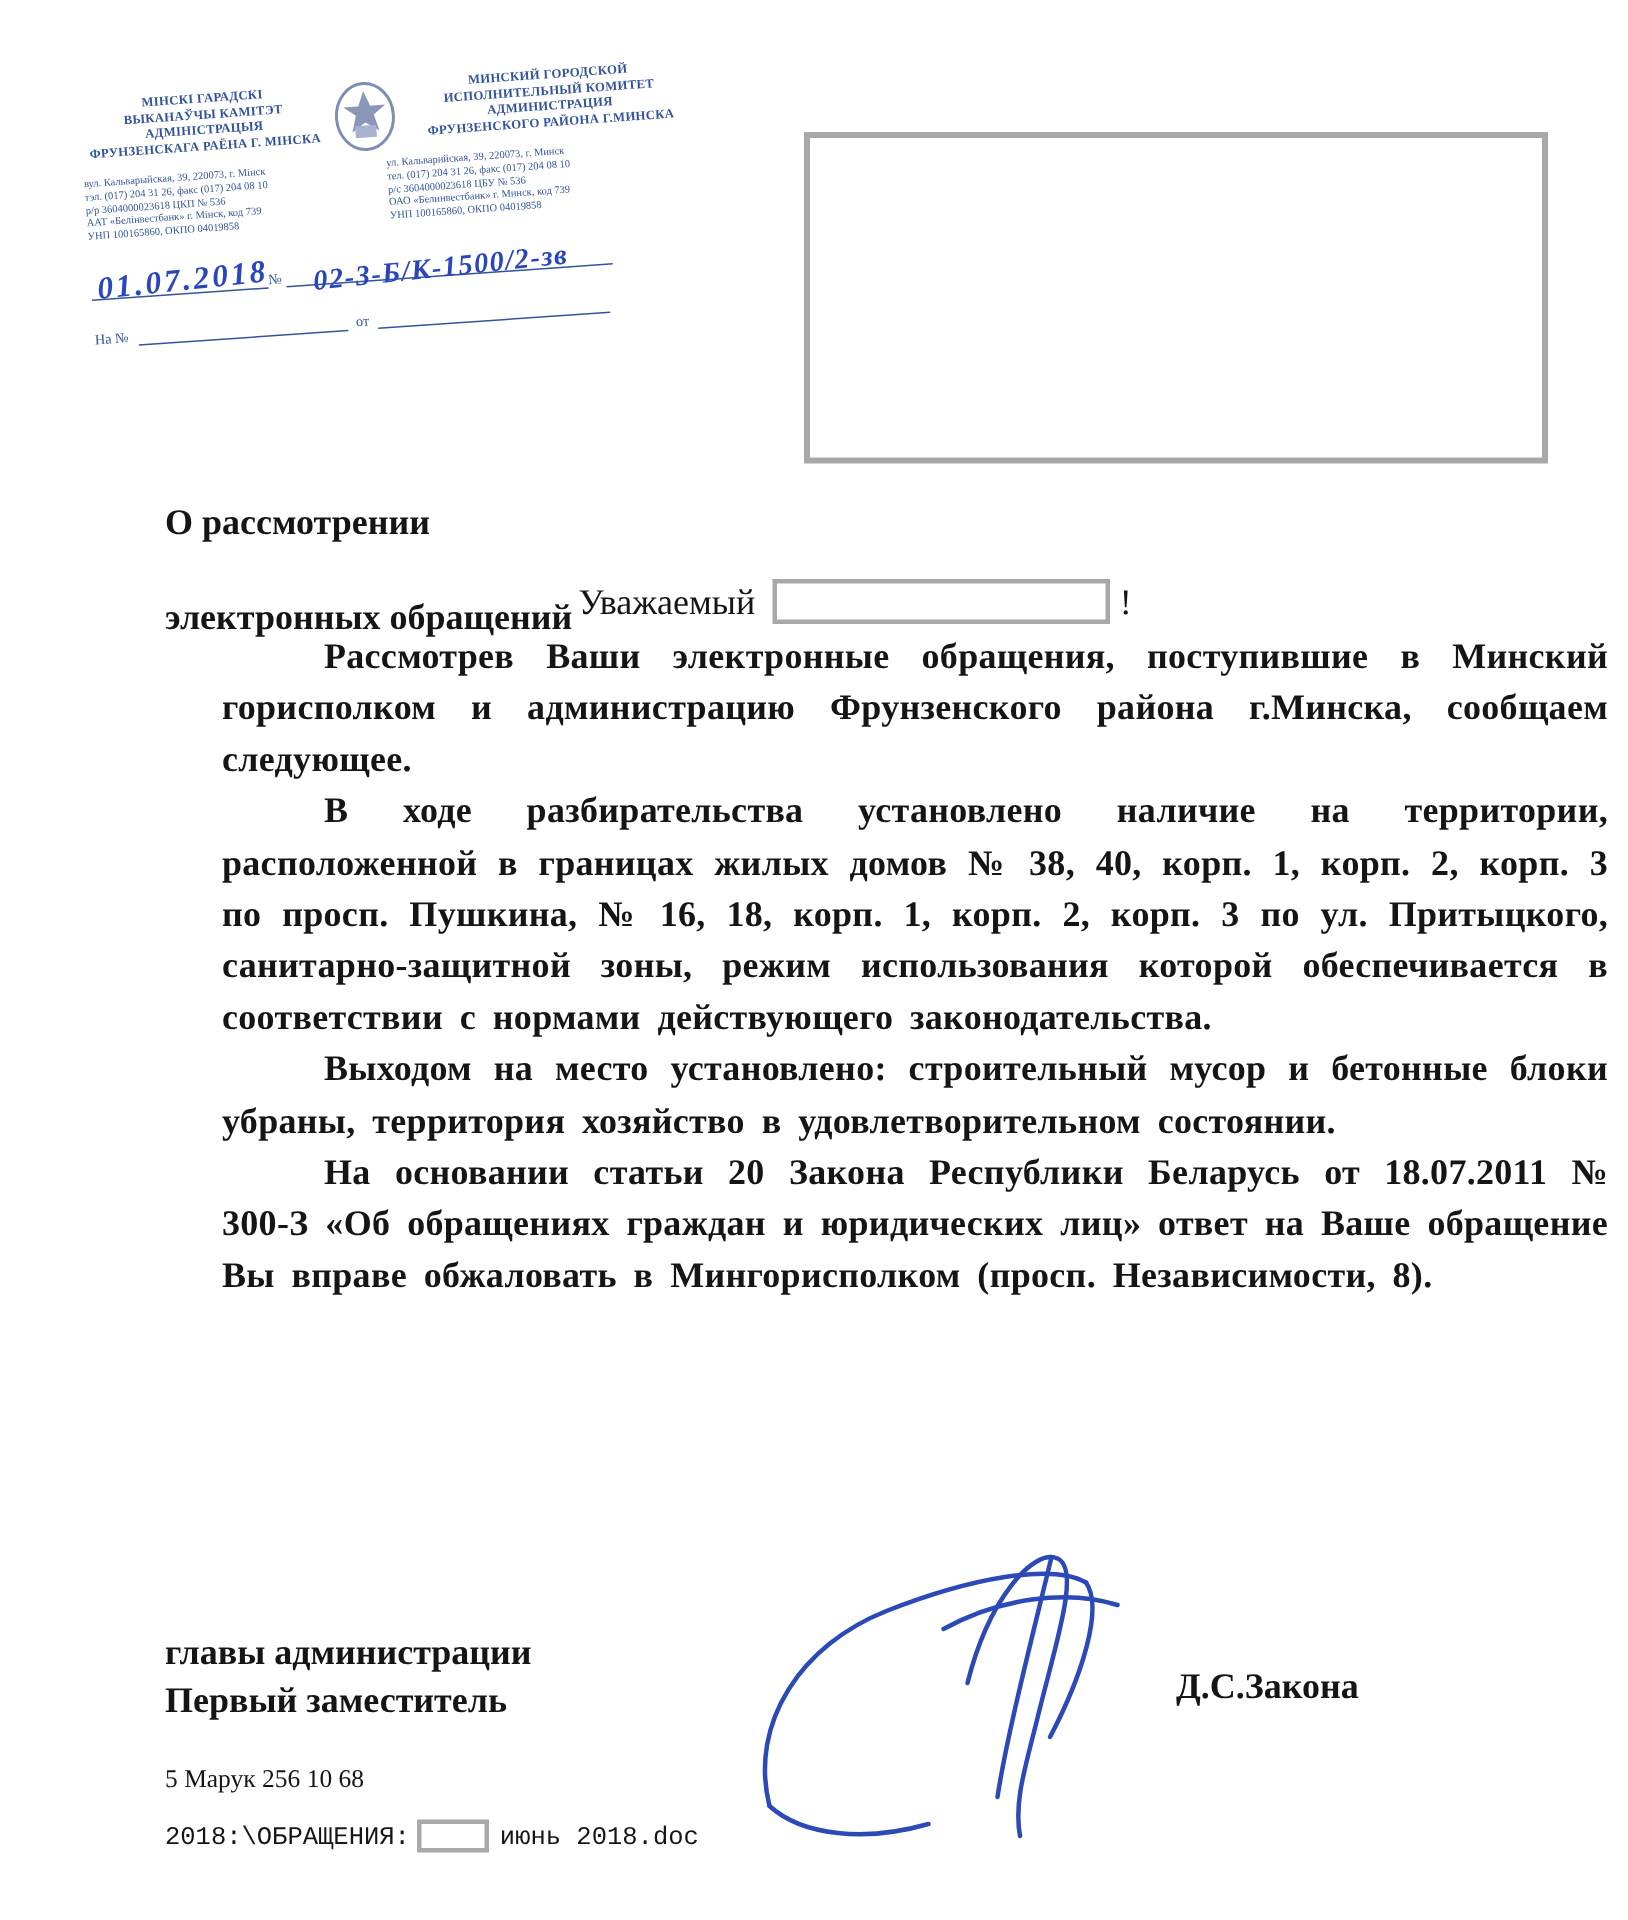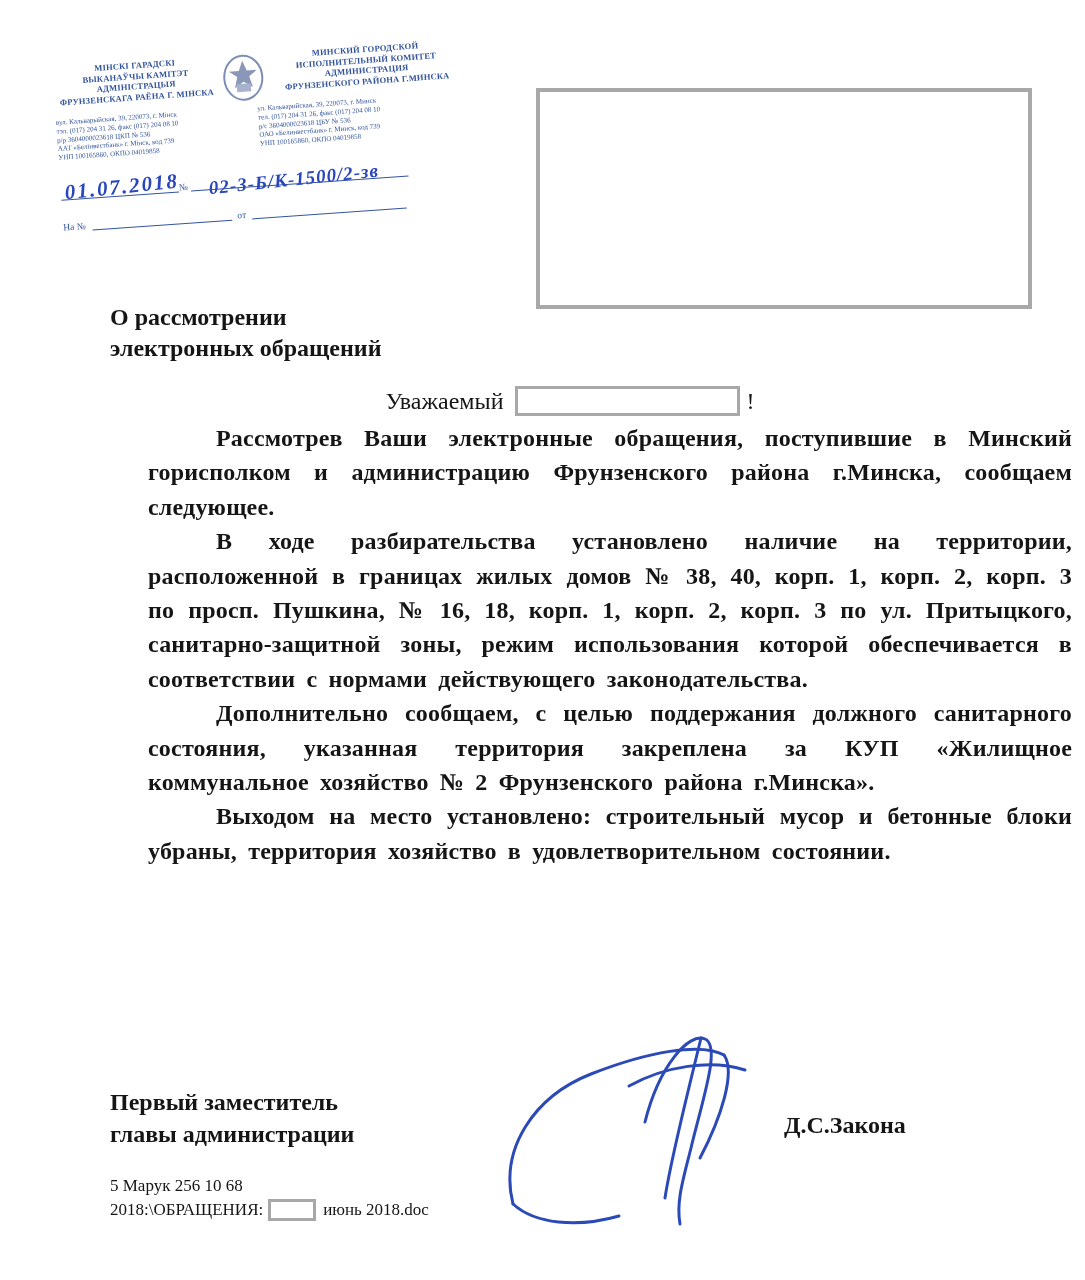--- a/index.html
+++ b/index.html
@@ -33,35 +33,35 @@
   .hw-num { left:148px; top:-4px; font-size:19px; letter-spacing:1px; }
   .lh-refline { margin-top:12px; font-size:9.5px; white-space:nowrap; }
 
   
   .redact-main { position:absolute; left:536px; top:88px; width:496px; height:221px; border:4px solid #a8a8a8; background:#fff; }
   .redact-name { display:inline-block; width:225px; height:30px; border:3px solid #a8a8a8; background:#fff; vertical-align:-7px; margin:0 7px 0 11px; }
   .redact-small { display:inline-block; width:48px; height:22px; border:3px solid #a8a8a8; background:#fff; vertical-align:-6px; margin:0 7px 0 5px; }
 
   
   .subject { position:absolute; left:110px; top:302px; font-size:24px; line-height:31px; font-weight:600; }
-  .subject span { display:block; }
+  .subject span { display:block;margin-top:32px; }
   .salutation { position:absolute; left:108px; top:386px; width:924px; text-align:center; font-size:24px; font-weight:400; }
   .body-text { position:absolute; left:108px; top:421px; width:924px; font-size:24px; line-height:34.4px; font-weight:600; text-align:justify; word-spacing:5px; letter-spacing:0.2px;margin-left:40px; }
   .body-text p { text-indent:68px; margin:0; }
 
   
   .sig-title { position:absolute; left:110px; top:1086px; font-size:24px; line-height:32px; font-weight:600; }
   .sig-title span { display:block; }
   .sig-name { position:absolute; left:784px; top:1112px; font-size:24px; font-weight:600; }
   .sig-draw { position:absolute; left:495px; top:1026px; width:300px; height:212px; }
 
   
   .footer { position:absolute; left:110px; top:1174px; font-size:17px; line-height:23px; font-weight:400; }
   .footer-line { display:block; }
-  .footer-line2 { margin-top:1px; }
+  .footer-line2 { margin-top:16px;font-family:Liberation Mono, monospace; }
 </style>
 </head>
 <body>
 
 <div class="page">
 
   <div class="letterhead">
     <div class="lh-titles">
       <div class="lh-title lh-title-left">
         <span>МІНСКІ ГАРАДСКІ</span>
@@ -116,27 +116,27 @@
     <span>электронных обращений</span>
   </div>
 
   <div class="salutation">
     <span>Уважаемый</span><span class="redact-name"></span><span>!</span>
   </div>
 
   <div class="body-text">
     <p>Рассмотрев Ваши электронные обращения, поступившие в Минский горисполком и администрацию Фрунзенского района г.Минска, сообщаем следующее.</p>
     <p>В ходе разбирательства установлено наличие на территории, расположенной в границах жилых домов № 38, 40, корп. 1, корп. 2, корп. 3 по просп. Пушкина, № 16, 18, корп. 1, корп. 2, корп. 3 по ул. Притыцкого, санитарно-защитной зоны, режим использования которой обеспечивается в соответствии с нормами действующего законодательства.</p>
-    <p>Дополнительно сообщаем, с целью поддержания должного санитарного состояния, указанная территория закреплена за КУП «Жилищное коммунальное хозяйство № 2 Фрунзенского района г.Минска».</p>
     <p>Выходом на место установлено: строительный мусор и бетонные блоки убраны, территория хозяйство в удовлетворительном состоянии.</p>
+    <p>На основании статьи 20 Закона Республики Беларусь от 18.07.2011 № 300-З «Об обращениях граждан и юридических лиц» ответ на Ваше обращение Вы вправе обжаловать в Мингорисполком (просп. Независимости, 8).</p>
   </div>
 
   <div class="sig-title">
+    <span>главы администрации</span>
     <span>Первый заместитель</span>
-    <span>главы администрации</span>
   </div>
 
   <svg class="sig-draw" viewBox="0 0 300 212" fill="none">
     <g stroke="#2b4ab8" stroke-width="3" stroke-linecap="round" fill="none">
       <path d="M18 178 C 4 122 40 70 96 48 C 152 26 206 16 229 29"></path>
       <path d="M18 178 C 40 198 82 202 124 190"></path>
       <path d="M150 96 C 164 40 194 6 210 13 C 226 20 208 72 196 122 C 188 154 181 176 185 198"></path>
       <path d="M134 60 C 170 40 216 33 250 44"></path>
       <path d="M229 29 C 241 46 226 92 205 132"></path>
       <path d="M206 12 C 192 70 176 132 170 172"></path>

